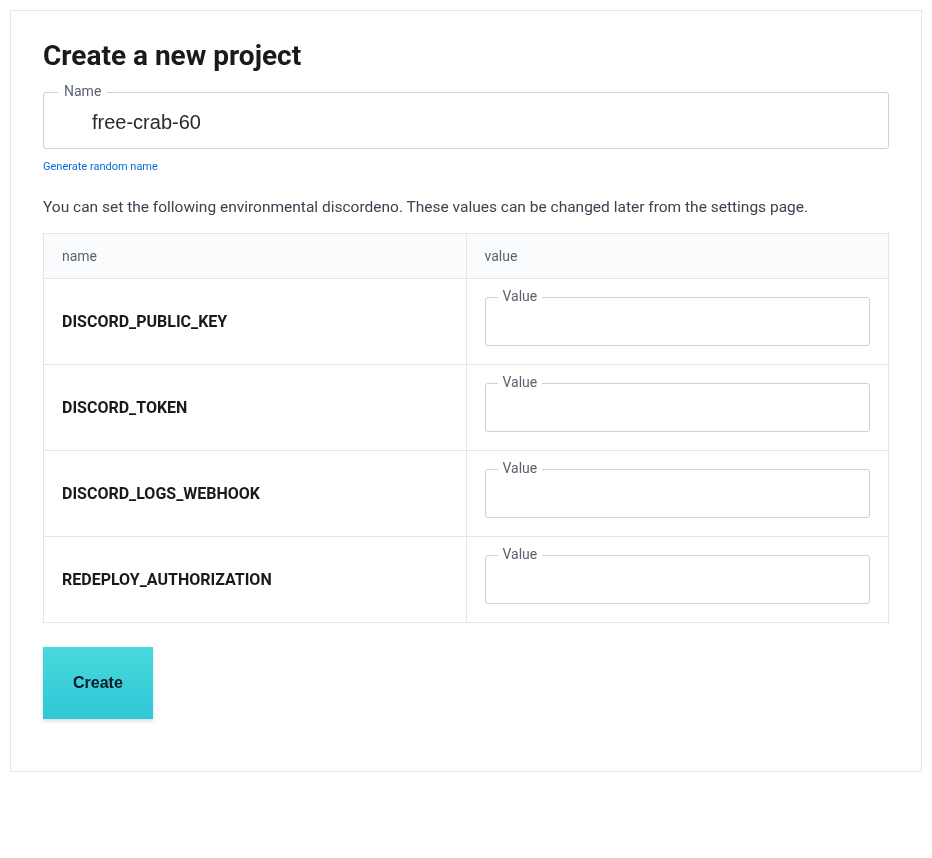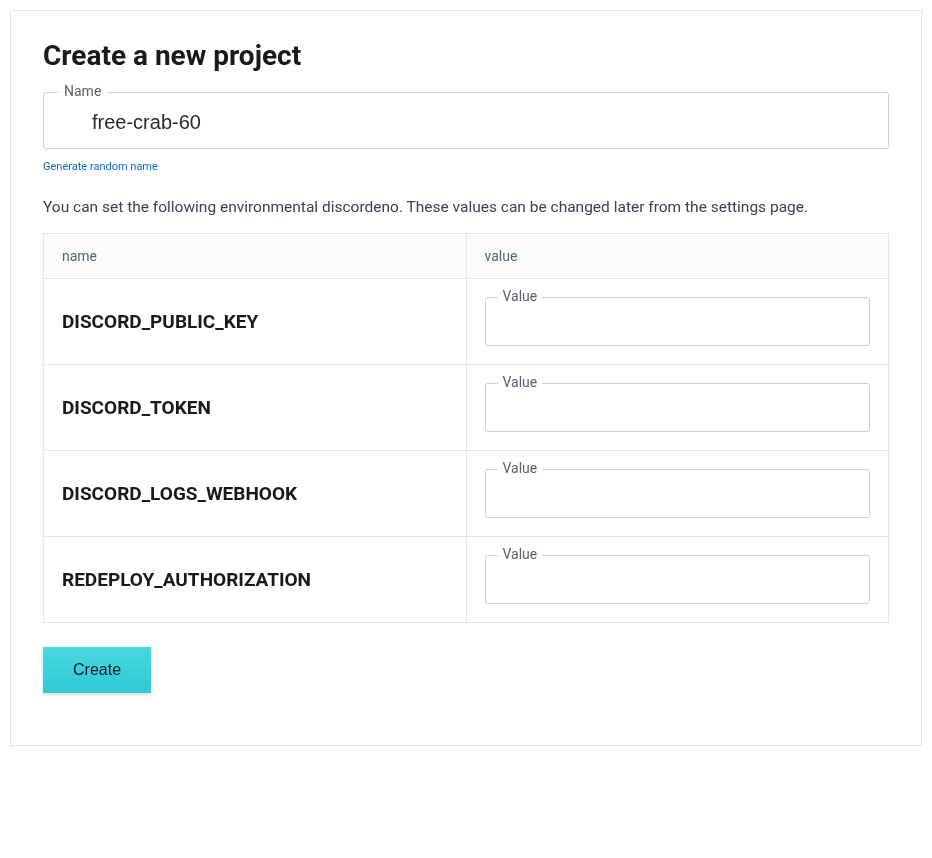--- a/index.html
+++ b/index.html
@@ -90,21 +90,21 @@
     }
     .env-table tr:last-child td {
       border-bottom: none;
     }
     .env-table td:first-child {
       border-right: 1px solid #e5e5e5;
       width: 50%;
     }
     .env-name {
       font-weight: 700;
-      font-size: 19px;
+      font-size: 16px;
       color: #1a1a1a;
     }
     .value-field {
       position: relative;
       border: 1px solid #d0d0d0;
       border-radius: 3px;
       padding: 16px 14px 12px 14px;
     }
     .value-label {
       position: absolute;
@@ -119,23 +119,23 @@
       width: 100%;
       border: none;
       outline: none;
       font-size: 15px;
       background: transparent;
     }
     .create-button {
       background: linear-gradient(to bottom, #48d9dc, #2fc8d6);
       border: none;
       color: #0a1a2a;
-      font-weight: 400;
+      font-weight: 700;
       font-size: 16px;
-      padding: 14px 30px;
+      padding: 27px 30px;
       cursor: pointer;
       box-shadow: 0 2px 4px rgba(0,0,0,0.15);
       margin-bottom: 20px;
     }
     .footer-note {
       font-size: 15.5px;
       color: #3a4350;
       line-height: 1.5;
     }
     .footer-note .bold {

